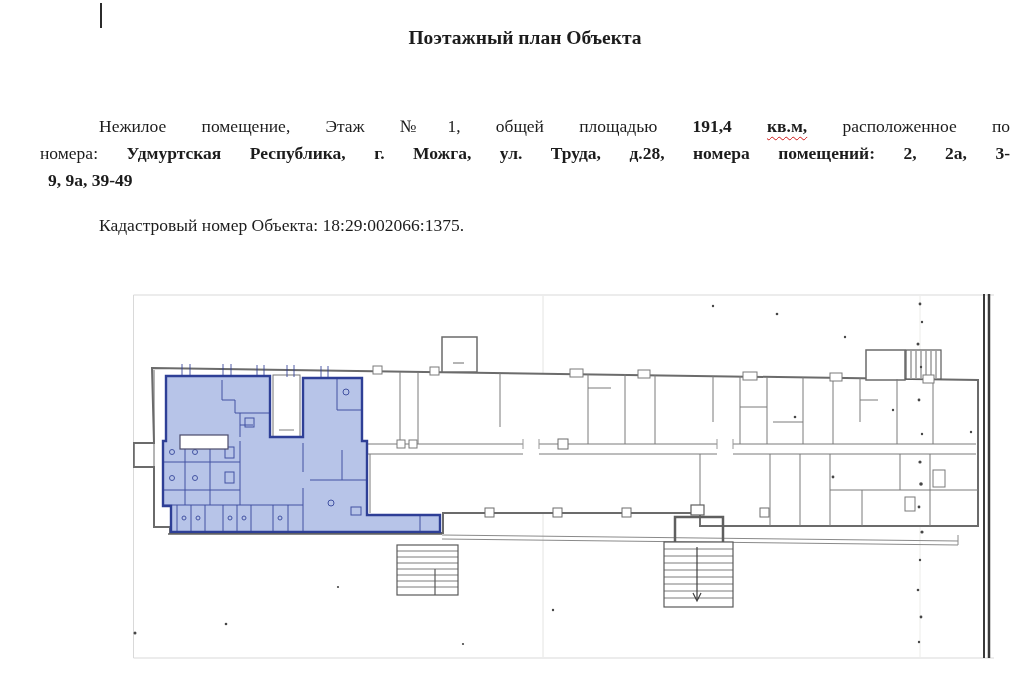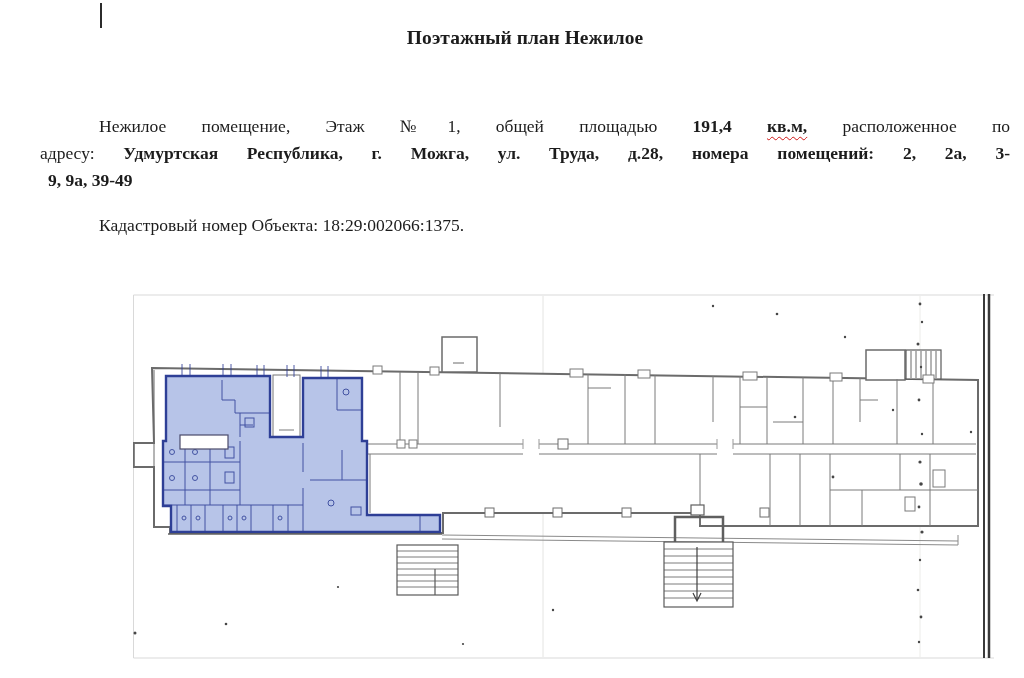--- a/index.html
+++ b/index.html
@@ -28,25 +28,25 @@
   .plan-wrap { position:absolute; left:133px; top:292px; width:862px; height:370px; }
   svg { display:block; }
 </style>
 </head>
 <body>
 
 <div class="page">
 
   <div class="caret"></div>
 
-  <div class="doc-title">Поэтажный план Нежилое</div>
+  <div class="doc-title">Поэтажный план Объекта</div>
 
   <div class="tline l1 just"><span>Нежилое помещение, Этаж №1, общей площадью </span><span class="b">191,4 </span><span class="misspell">кв.м,</span><span> расположенное по</span></div>
 
-  <div class="tline l2 just"><span>адресу: </span><span class="b">Удмуртская Республика, г. Можга, ул. Труда, д.28, номера помещений: 2, 2а, 3-</span></div>
+  <div class="tline l2 just"><span>номера: </span><span class="b">Удмуртская Республика, г. Можга, ул. Труда, д.28, номера помещений: 2, 2а, 3-</span></div>
 
   <div class="tline l3"><span>9, 9а, 39-49</span></div>
 
   <div class="tline l4"><span>Кадастровый номер Объекта: 18:29:002066:1375.</span></div>
 
   <div class="plan-wrap">
     <svg width="862" height="370" viewBox="0 0 862 370">
 
       <g stroke="var(--edge)" stroke-width="1">
         <line x1="0.5" y1="3" x2="861" y2="3"></line>

